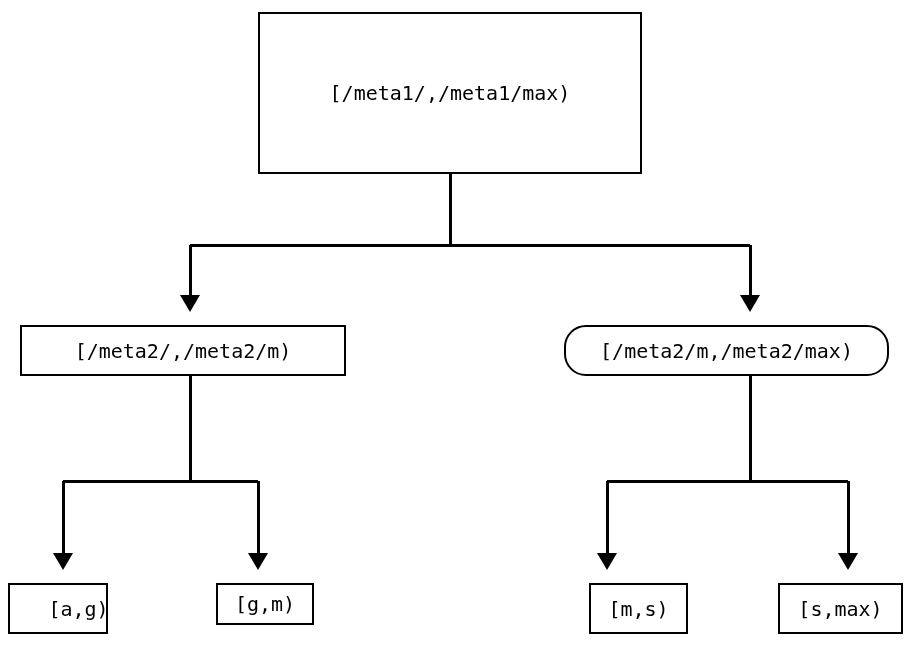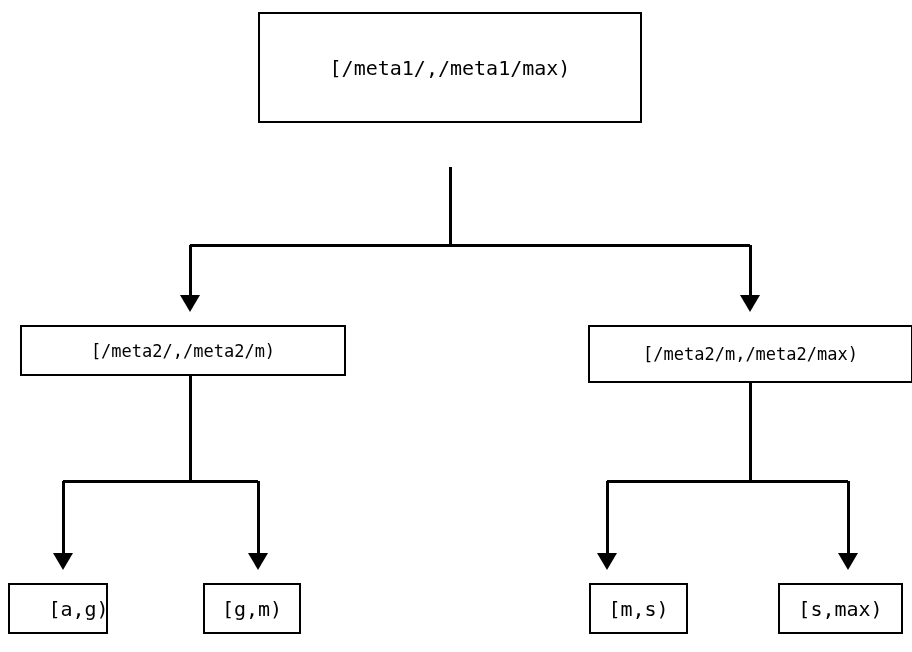--- a/index.html
+++ b/index.html
@@ -35,38 +35,38 @@
     white-space: pre;
   }
   .node-label {
     font-family: "DejaVu Sans Mono", "Liberation Mono", monospace;
     color: #000000;
     white-space: pre;
     letter-spacing: 0px;
   }
   
   #node-root {
-    left: 258px; top: 12px; width: 384px; height: 111px;
+    left: 258px; top: 12px; width: 384px; height: 162px;
   }
   #node-root .node-label { font-size: 20px; }
   
   #node-l2-left {
     left: 20px; top: 325px; width: 326px; height: 51px;
   }
   #node-l2-right {
-    left: 588px; top: 325px; width: 325px; height: 58px;
+    left: 564px; top: 325px; width: 325px; height: 51px; border-radius: 22px;
   }
   #node-l2-left .node-label,
-  #node-l2-right .node-label { font-size: 17px; }
+  #node-l2-right .node-label { font-size: 20px; }
   
   #node-leaf-ag {
     left: 8px; top: 583px; width: 100px; height: 51px; padding-left: 41px;
   }
   #node-leaf-gm {
-    left: 203px; top: 583px; width: 98px; height: 51px;
+    left: 216px; top: 583px; width: 98px; height: 42px;
   }
   #node-leaf-ms {
     left: 553px; top: 583px; width: 99px; height: 51px; margin-left: 36px;
   }
   #node-leaf-smax {
     left: 778px; top: 583px; width: 125px; height: 51px;
   }
   .leaf .node-label { font-size: 20px; }
 </style>
 </head>

